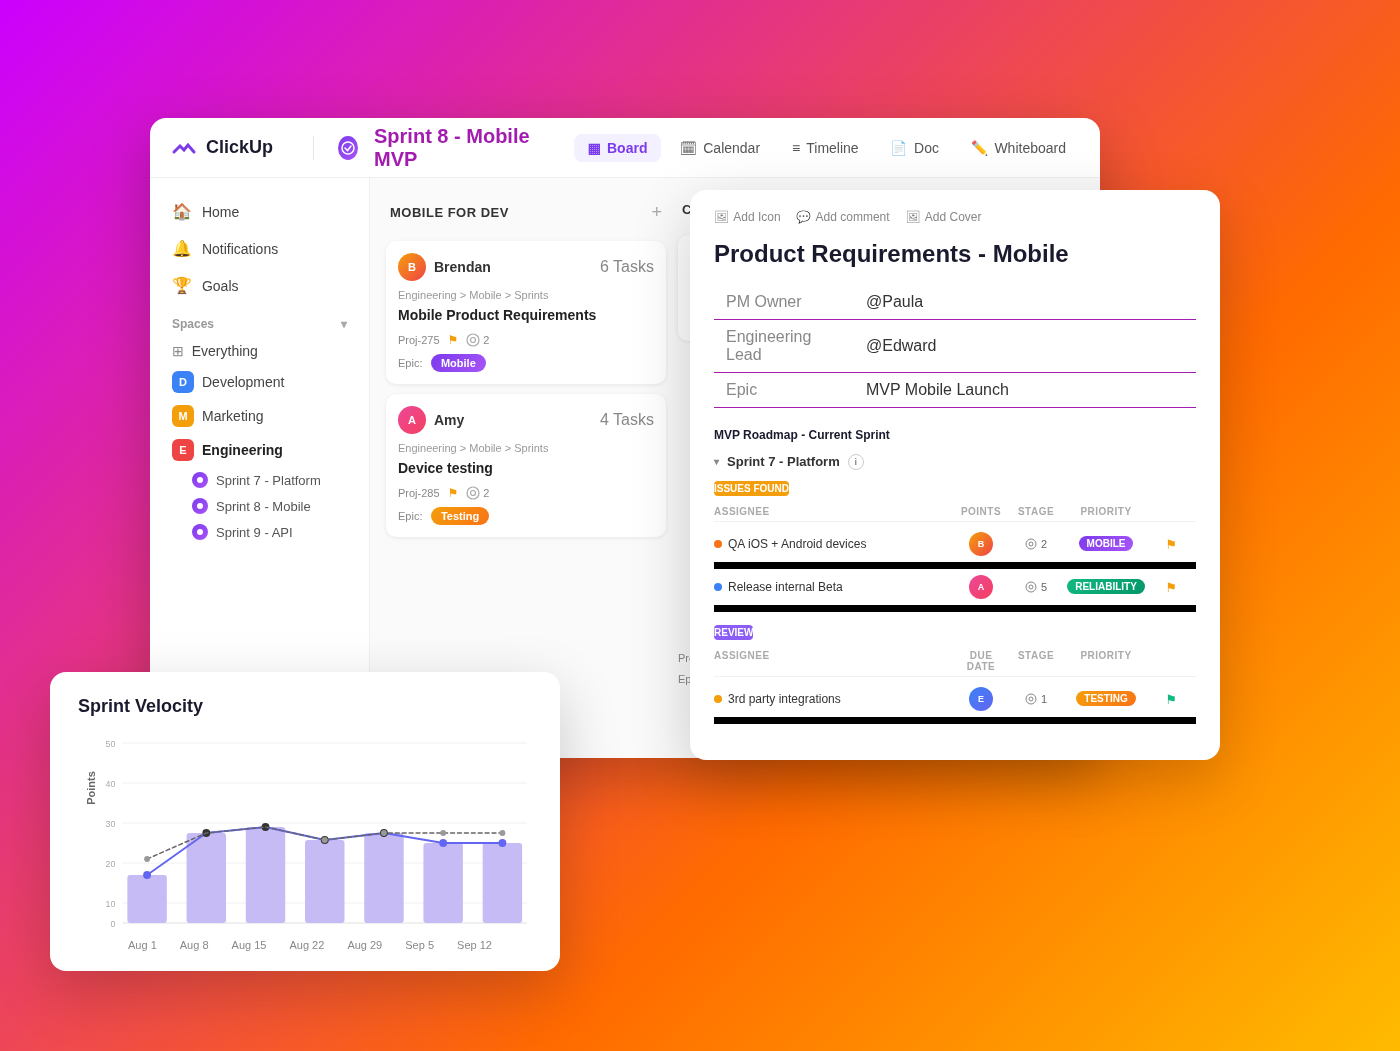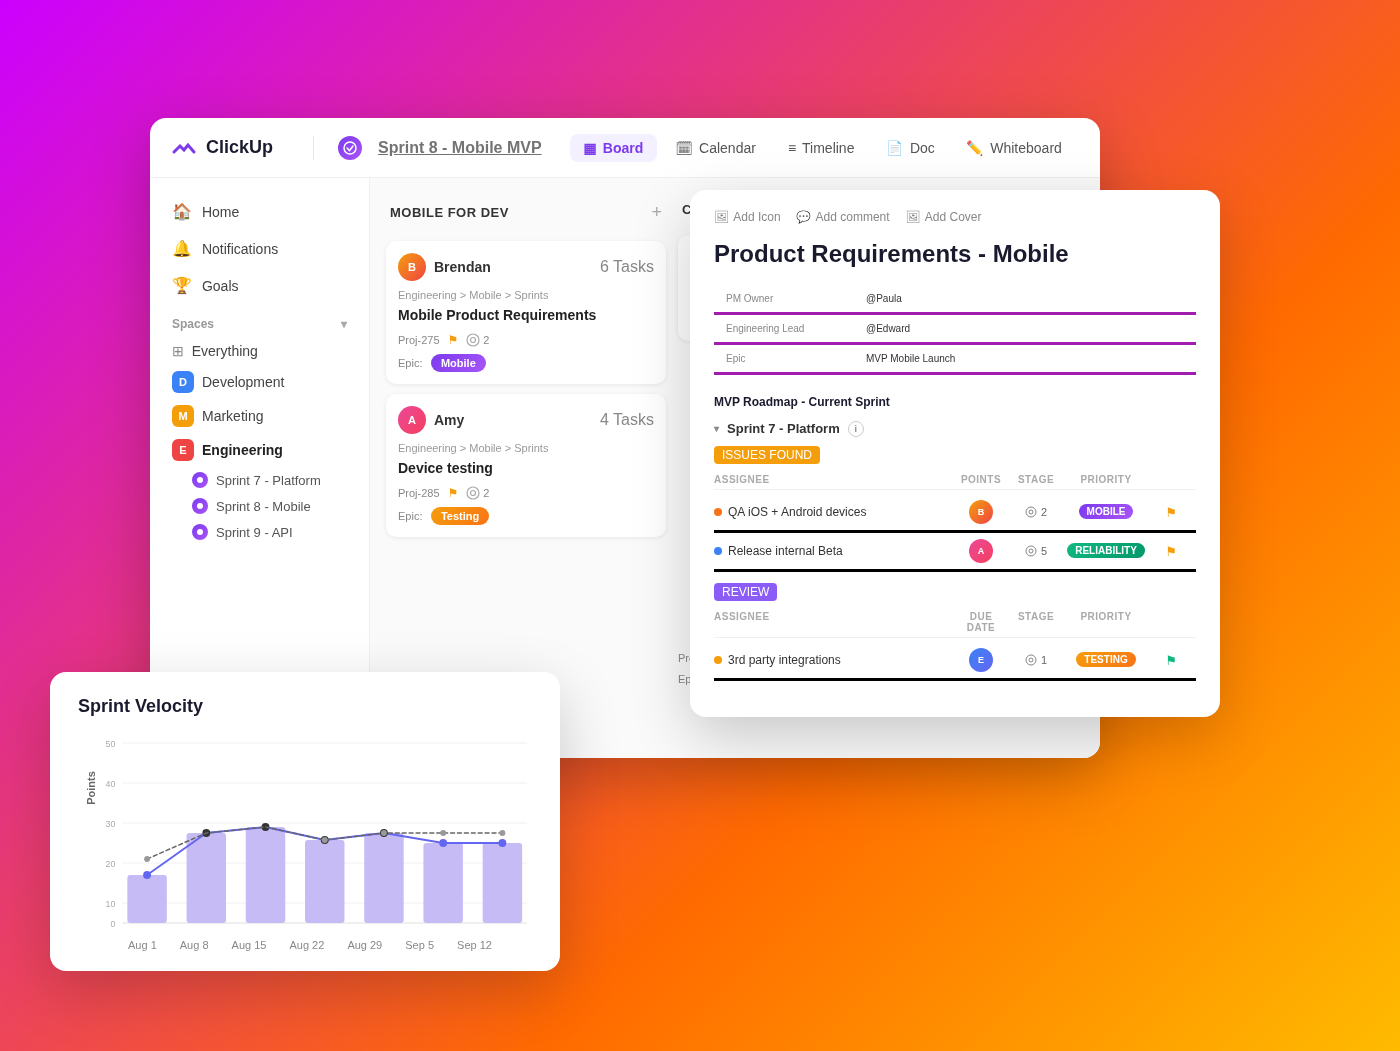--- a/index.html
+++ b/index.html
@@ -35,23 +35,22 @@
       height: 60px;
       border-bottom: 1px solid #f0f0f0;
       gap: 16px;
       flex-shrink: 0;
     }
     .sprint-title {
       display: flex;
       align-items: center;
       gap: 8px;
       font-weight: 700;
-      font-size: 16px;
-      color: #737373;
-      text-decoration: underline;
+      font-size: 20px;
+      color: #a21caf;
     }
     .sprint-icon {
       width: 24px;
       height: 24px;
       background: linear-gradient(135deg, #7c3aed, #a855f7);
       border-radius: 50%;
       display: flex;
       align-items: center;
       justify-content: center;
       color: white;
@@ -331,22 +330,22 @@
       margin-bottom: 16px;
       line-height: 1.2;
     }
     .doc-table {
       width: 100%;
       border-collapse: collapse;
       margin-bottom: 20px;
     }
     .doc-table td {
       padding: 8px 12px;
-      font-size: 10px;
-      border-bottom: 3px solid #a21caf;
+      font-size: 16px;
+      border-bottom: 1px solid #a21caf;
     }
     .doc-table td:first-child {
       color: #888;
       width: 140px;
       font-weight: 500;
     }
     .doc-table td:last-child {
       color: #333;
     }
     .doc-section-title {
@@ -374,24 +373,24 @@
       border-radius: 50%;
       border: 1px solid #ccc;
       display: inline-flex;
       align-items: center;
       justify-content: center;
       font-size: 9px;
       color: #888;
     }
     .issues-badge {
       display: inline-block;
-      padding: 2px 8px;
+      padding: 2px 0;
       border-radius: 4px;
-      font-size: 12px;
-      font-weight: 400;
+      font-size: 10px;
+      font-weight: 700;
       color: white;
       text-transform: uppercase;
     }
     .badge-issues { background: #f59e0b; }
     .badge-review { background: #8b5cf6; }
     .sprint-tasks-header {
       display: grid;
       grid-template-columns: 1fr 80px 80px 80px;
       padding: 4px 0;
       font-size: 10px;
@@ -400,21 +399,21 @@
       letter-spacing: 0.5px;
       text-transform: uppercase;
       border-bottom: 1px solid #f0f0f0;
       margin-bottom: 4px;
     }
     .sprint-task-row {
       display: grid;
       grid-template-columns: 1fr 80px 80px 80px;
       align-items: center;
       padding: 6px 0;
-      border-bottom: 3px solid #000000;
+      border-bottom: 7px solid #000000;
     }
     .task-bullet {
       display: flex;
       align-items: center;
       gap: 6px;
       font-size: 12px;
       color: #333;
     }
     .task-dot {
       width: 8px;

